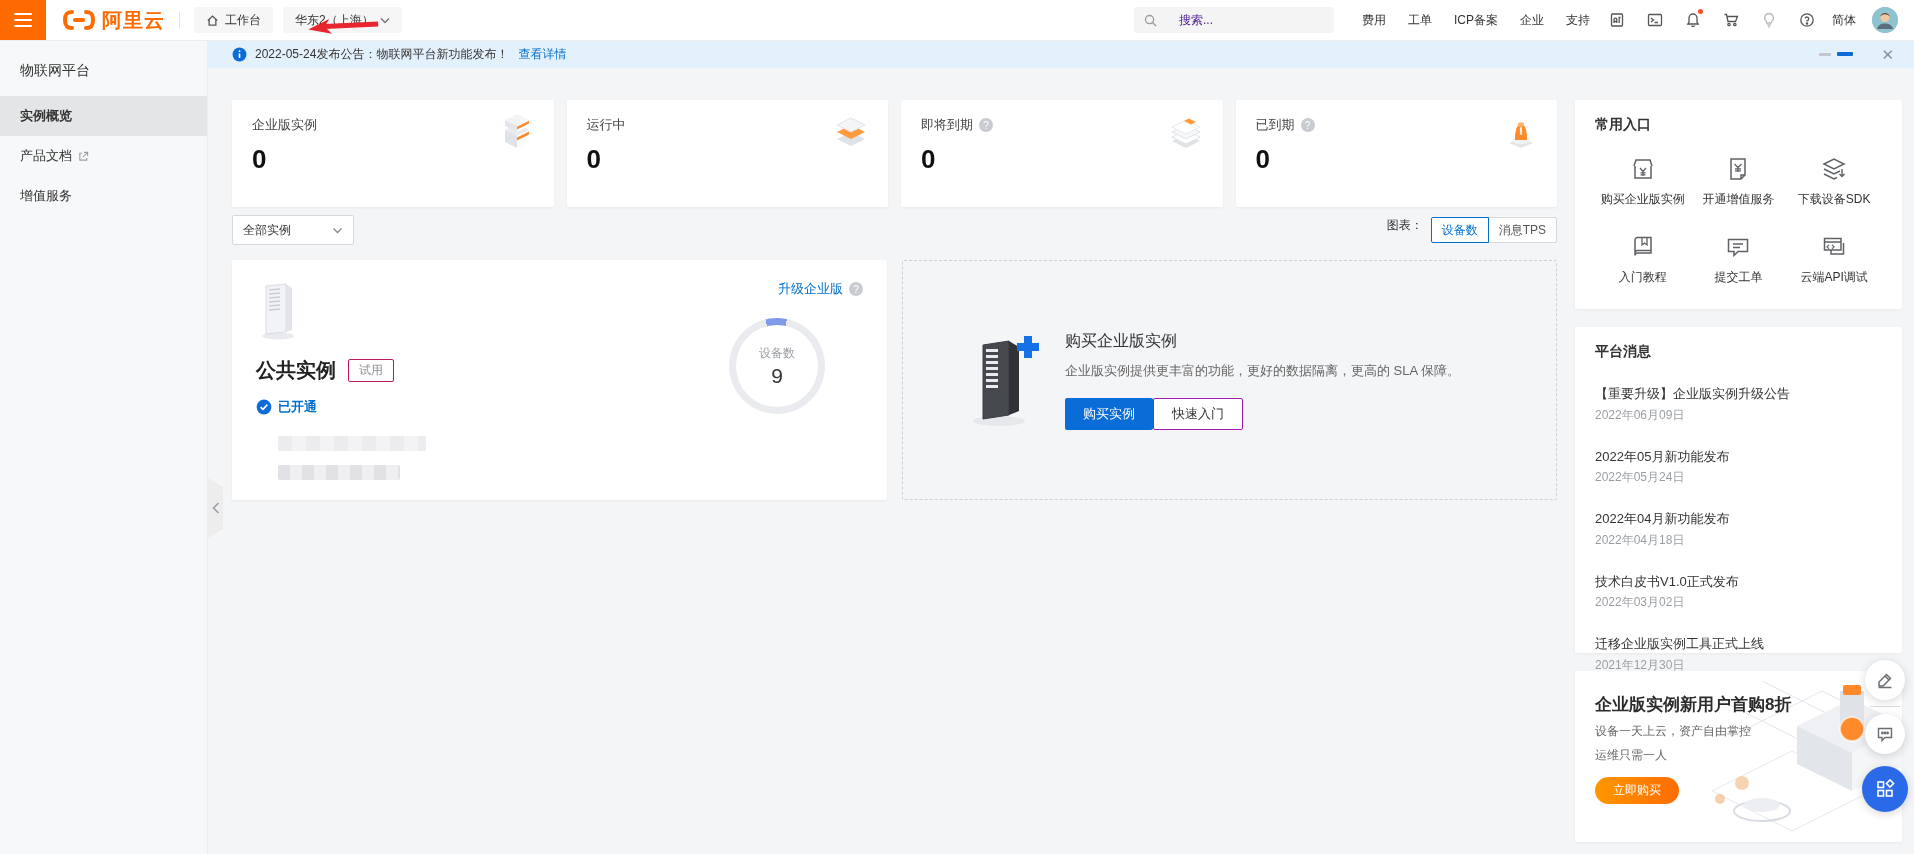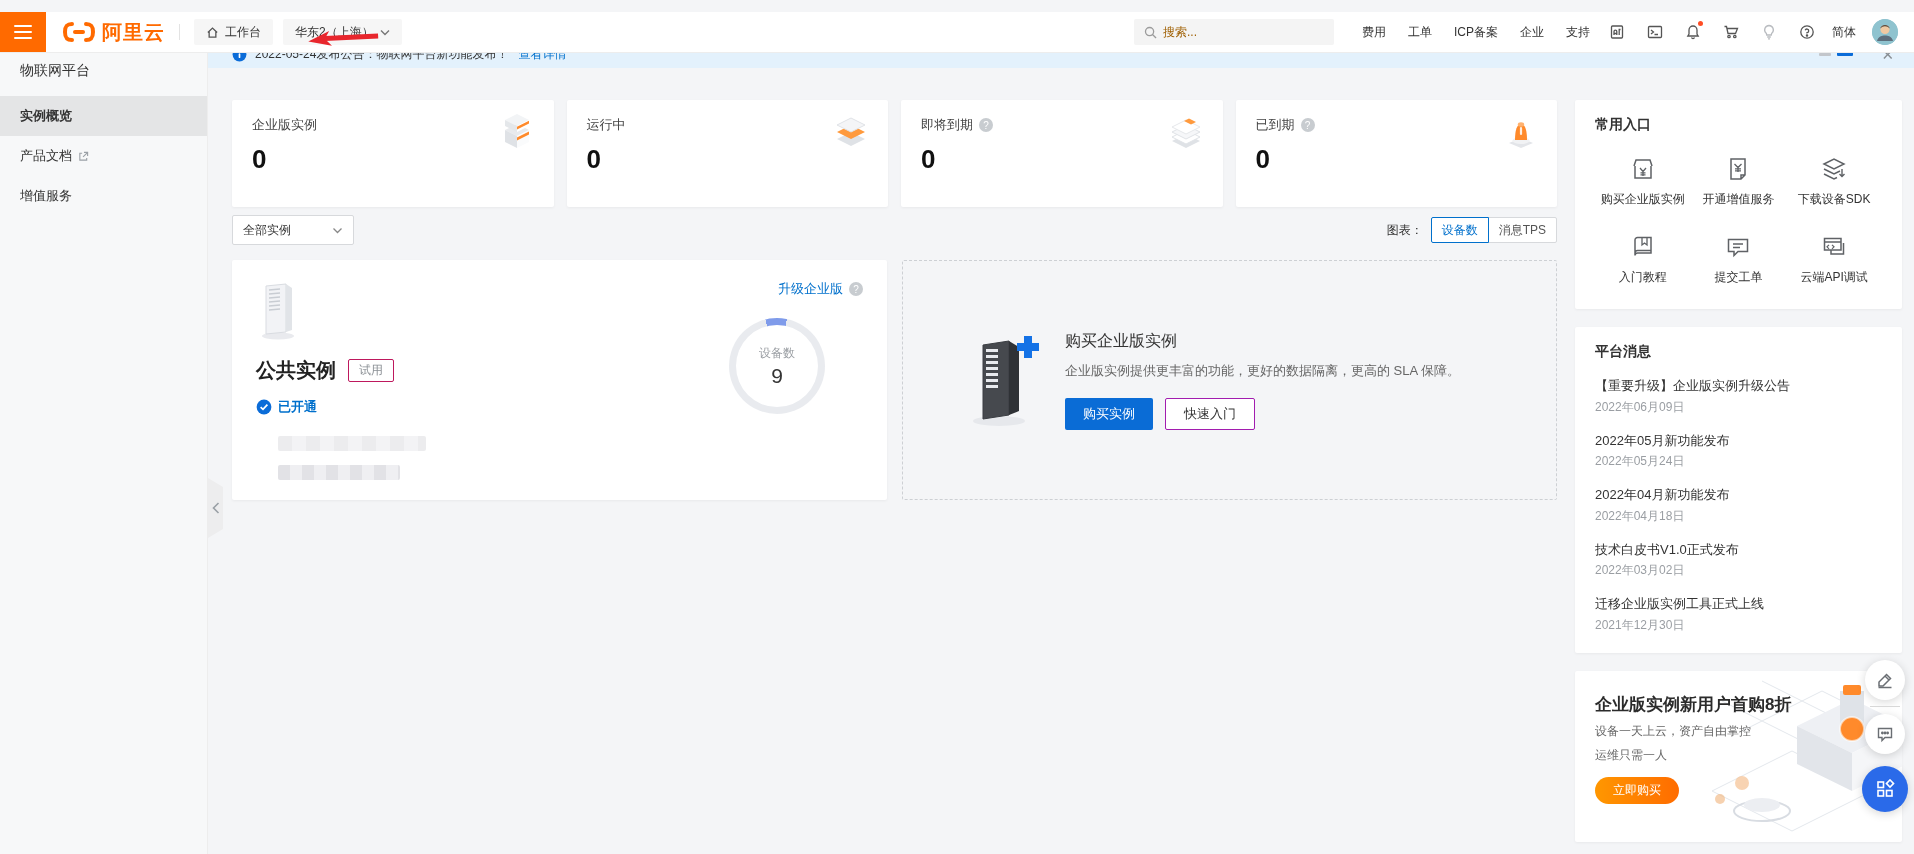--- a/index.html
+++ b/index.html
@@ -1,29 +1,29 @@
 <!DOCTYPE html>
 <html><head>
 <meta charset="utf-8">
 <style>
   * { margin:0; padding:0; box-sizing:border-box; }
   html,body { width:1914px; height:854px; overflow:hidden; }
   body { font-family:"Liberation Sans","DejaVu Sans",sans-serif; font-size:12px; color:#333; background:#f4f5f7; position:relative; }
 
   
-  .header { position:absolute; top:12px; left:0; right:0; height:40px; background:#fff; display:flex; align-items:center; z-index:30; box-shadow:0 1px 0 #ededed; }
+  .header { position:absolute; top:0; left:0; right:0; height:40px; background:#fff; display:flex; align-items:center; z-index:30; box-shadow:0 1px 0 #ededed; }
   .hamburger { width:46px; height:40px; background:#ff6a00; display:flex; flex-direction:column; justify-content:center; align-items:center; gap:4px; cursor:pointer; }
   .hamburger span { width:18px; height:2px; background:#fff; border-radius:1px; }
   .logo { display:flex; align-items:center; margin-left:16px; gap:6px; }
   .logo-text { color:#ff6a00; font-size:20px; font-weight:bold; letter-spacing:1px; }
   .vdiv { width:1px; height:16px; background:#e3e3e3; margin:0 14px; }
   .chip { height:26px; background:#f6f6f6; border-radius:2px; display:flex; align-items:center; gap:6px; padding:0 12px; font-size:12px; color:#333; cursor:pointer; }
   .chip + .chip { margin-left:10px; }
   .red-arrow { position:absolute; left:306px; top:12px; z-index:40; }
-  .search { margin-left:auto; width:200px; height:26px; background:#f4f4f4; border-radius:2px; display:flex; align-items:center; gap:6px; padding:0 10px; color:#a16207; }
+  .search { margin-left:auto; width:200px; height:26px; background:#f4f4f4; border-radius:2px; display:flex; align-items:center; gap:22px; padding:0 10px; color:#4c1d95; }
   .hnav { display:flex; align-items:center; gap:22px; margin-left:28px; margin-right:18px; }
   .hnav a { color:#333; text-decoration:none; font-size:12px; cursor:pointer; }
   .hicons { display:flex; align-items:center; gap:20px; margin-right:16px; }
   .hicon { position:relative; width:18px; height:18px; display:flex; align-items:center; justify-content:center; cursor:pointer; }
   .dot { position:absolute; top:-2px; right:-1px; width:5px; height:5px; border-radius:50%; background:#ff4d24; }
   .lang { font-size:12px; color:#333; margin-right:16px; cursor:pointer; }
   .avatar { width:26px; height:26px; border-radius:50%; overflow:hidden; margin-right:16px; cursor:pointer; background:#8fc3cf; }
 
   
   .sidebar { position:absolute; left:0; top:40px; bottom:0; width:208px; background:#f7f8f9; border-right:1px solid #ededed; z-index:20; }
@@ -50,21 +50,21 @@
   .stats { display:grid; grid-template-columns:repeat(4,1fr); gap:13px; height:107px; }
   .stat-card { background:#fff; border-radius:2px; padding:16px 20px; box-shadow:0 1px 3px rgba(0,0,0,.05); position:relative; }
   .stat-label { font-size:13px; color:#444; display:flex; align-items:center; gap:6px; }
   .stat-value { font-size:26px; font-weight:bold; color:#111; margin-top:10px; }
   .stat-icon { position:absolute; right:18px; top:12px; }
   .help-dot { width:14px; height:14px; border-radius:50%; background:#c8ccd0; color:#fff; font-size:10px; display:inline-flex; align-items:center; justify-content:center; cursor:pointer; }
 
   
   .filter-row { margin-top:8px; height:30px; display:flex; align-items:center; justify-content:space-between; }
   .select { width:122px; height:30px; background:#fff; border:1px solid #d7d9dc; border-radius:2px; display:flex; align-items:center; justify-content:space-between; padding:0 10px; cursor:pointer; color:#333; }
-  .chart-toggle { display:flex; align-items:center; }
+  .chart-toggle { display:flex; align-items:flex-start; }
   .chart-toggle-label { margin-right:8px; color:#333; }
   .tbtn { height:26px; padding:0 10px; background:#fff; border:1px solid #d7d9dc; font-size:12px; color:#555; display:flex; align-items:center; cursor:pointer; }
   .tbtn.first { border-radius:2px 0 0 2px; }
   .tbtn.last { border-radius:0 2px 2px 0; margin-left:-1px; }
   .tbtn.active { border-color:#0070cc; color:#0070cc; position:relative; z-index:2; }
 
   
   .main-row { margin-top:15px; display:grid; grid-template-columns:1fr 1fr; gap:15px; height:219px; }
   .inst-card { background:#fff; border-radius:2px; box-shadow:0 1px 3px rgba(0,0,0,.05); position:relative; padding:20px 24px; }
   .upgrade { position:absolute; right:24px; top:20px; display:flex; align-items:center; gap:6px;text-align:center; }
@@ -78,33 +78,33 @@
   .redact.r2 { width:122px; height:15px; margin:14px 0 0 22px; background:repeating-linear-gradient(90deg,#e2e2e6 0 12px,#efeff2 12px 24px); }
   .gauge { position:absolute; right:62px; top:58px; width:96px; height:96px; border-radius:50%; background:conic-gradient(from -14deg,#7f9bea 0 26deg,#e9ebef 26deg 360deg); display:flex; align-items:center; justify-content:center; }
   .gauge-inner { width:82px; height:82px; border-radius:50%; background:#fff; display:flex; flex-direction:column; align-items:center; justify-content:center; }
   .gauge-label { color:#9a9ea3; font-size:12px; }
   .gauge-value { color:#333; font-size:21px; margin-top:2px; }
 
   .buy-card { border:1px dashed #cdd0d4; border-radius:2px; display:flex; align-items:center; padding-left:66px; gap:26px; }
   .buy-icon { position:relative; width:70px; height:98px; flex:none; }
   .buy-title { font-size:16px; color:#333; }
   .buy-desc { font-size:13px; color:#666; margin-top:10px; }
-  .buy-btns { display:flex; gap:12px; margin-top:18px; }
+  .buy-btns { display:flex; margin-top:18px; }
   .btn-primary { height:32px; padding:0 18px; background:#0a6cd6; color:#fff; font-size:13px; display:flex; align-items:center; border:none; border-radius:2px; cursor:pointer; }
   .btn-plain { height:32px; padding:0 18px; background:#fff; color:#333; font-size:13px; display:flex; align-items:center; border:1px solid #a21caf; border-radius:2px; cursor:pointer; }
 
   
   .panel { background:#fff; border-radius:2px; box-shadow:0 1px 3px rgba(0,0,0,.05); padding:16px 20px; }
   .panel-title { font-size:14px; color:#333; font-weight:bold; }
   .qe-grid { display:grid; grid-template-columns:repeat(3,1fr); row-gap:26px; margin-top:22px; }
   .qe-item { display:flex; flex-direction:column; align-items:center; gap:9px; cursor:pointer; }
   .qe-item span { font-size:12px; color:#333; white-space:nowrap; }
   .panel.quick { height:209px; }
   .panel.msgs { height:326px; }
-  .msg-item { margin-top:16px; cursor:pointer; }
+  .msg-item { margin-top:24px; cursor:pointer; }
   .msg-title { font-size:13px; color:#333; line-height:1.35; }
   .msg-date { font-size:12px; color:#9a9ea3; margin-top:4px; }
   .panel.promo { height:171px; position:relative; overflow:hidden; padding:22px 20px; }
   .promo-title { font-size:17px; font-weight:bold; color:#2b2b2b; position:relative; z-index:2; }
   .promo-line { font-size:12px; color:#666; margin-top:7px; position:relative; z-index:2; }
   .promo-btn { margin-top:13px; display:inline-flex; align-items:center; height:27px; padding:0 18px; border-radius:14px; background:linear-gradient(90deg,#ff9700,#ff6c00); color:#fff; font-size:12px; cursor:pointer; position:relative; z-index:2; }
   .promo-art { position:absolute; right:0; top:0; bottom:0; width:200px; z-index:1; }
 
   
   .fab { position:absolute; width:40px; height:40px; border-radius:50%; background:#fff; box-shadow:0 2px 10px rgba(0,0,0,.16); display:flex; align-items:center; justify-content:center; cursor:pointer; z-index:50; }

